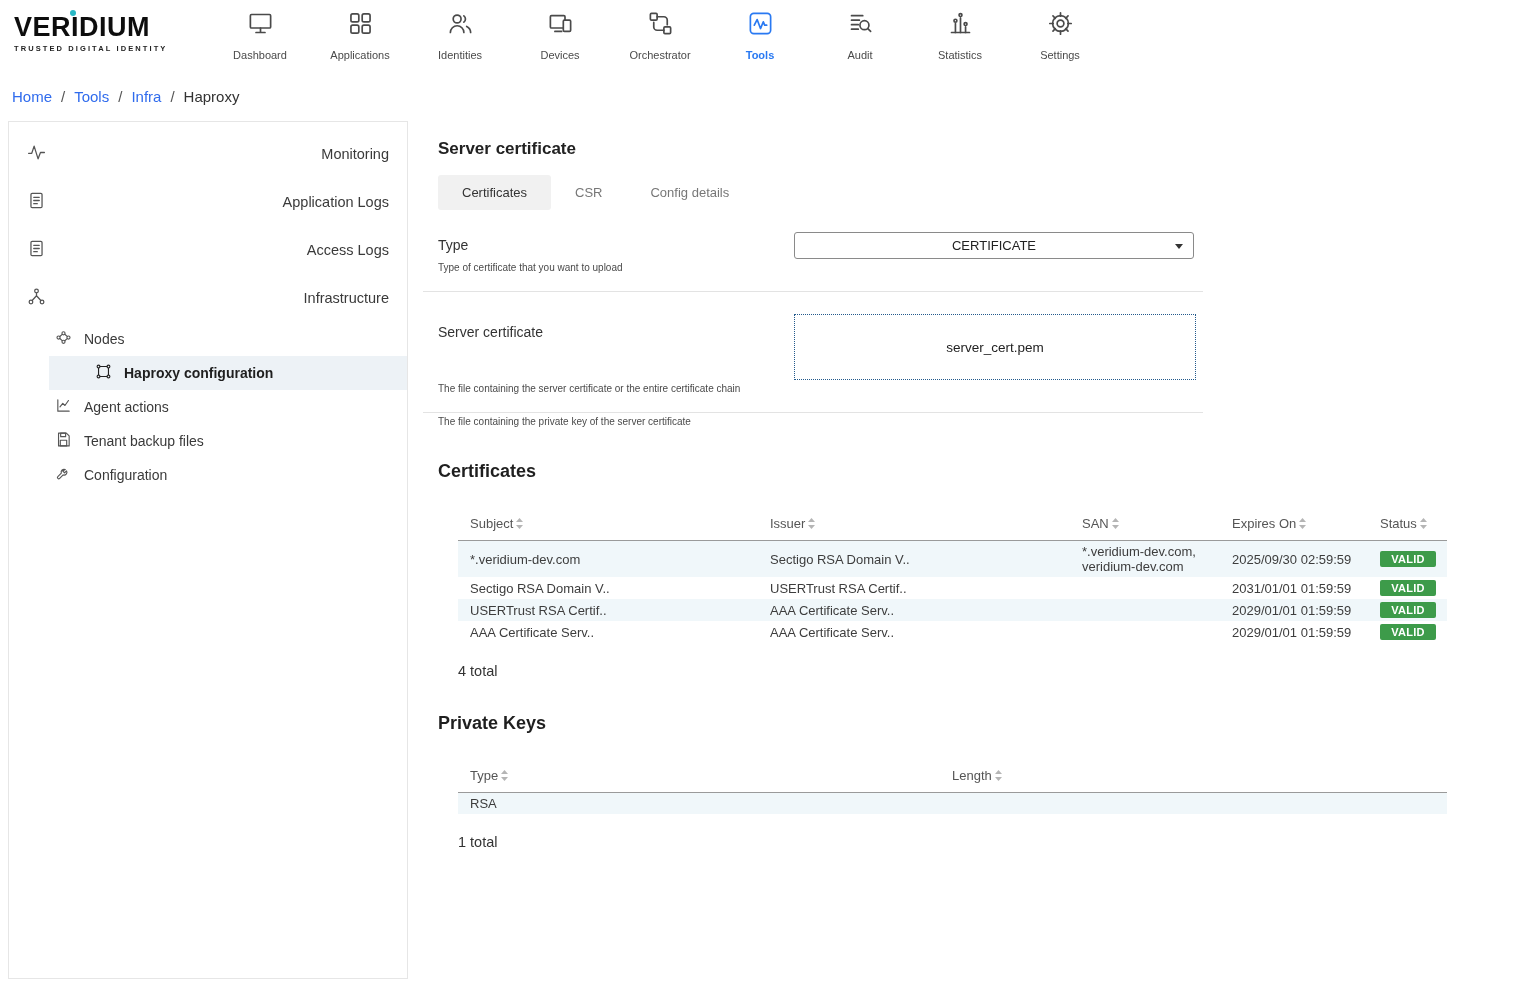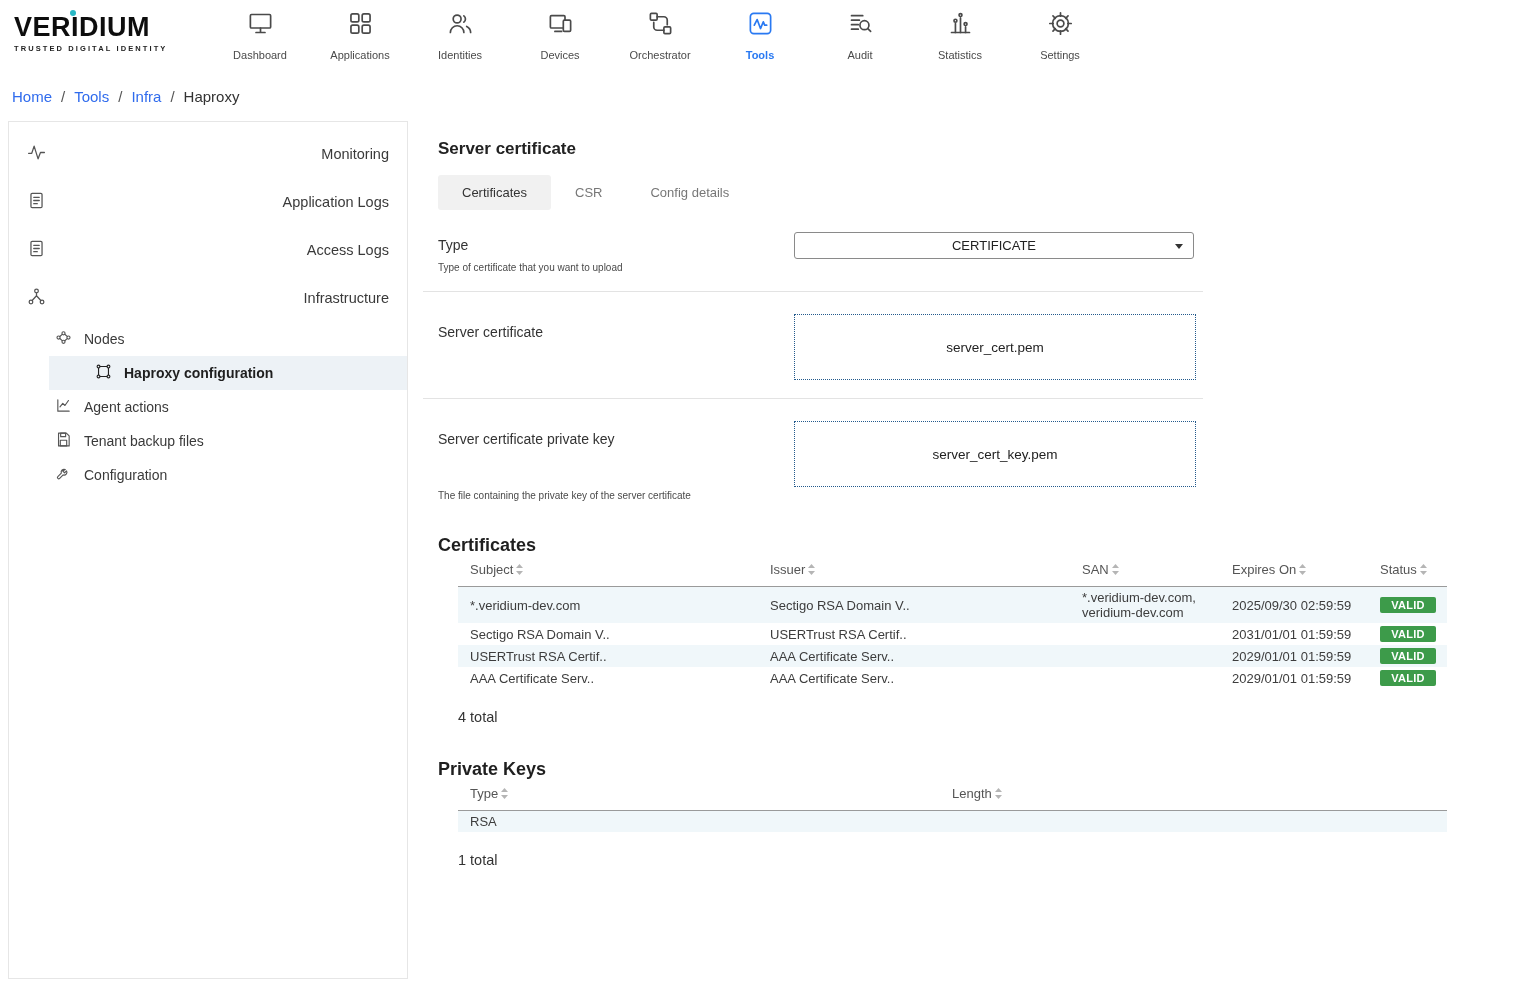--- a/index.html
+++ b/index.html
@@ -68,21 +68,21 @@
   .dropzone {
     width:402px; height:66px; border:1.5px dotted #235a8c;
     display:flex; align-items:center; justify-content:center;
     font-size:13.5px; color:#222; cursor:pointer; background:#fff;
   }
   .help-text { font-size:10px; color:#4a4a4a; margin-top:3px; }
   .form-divider { width:780px; height:1px; background:#e3e3e3; margin-top:18px; }
 
   
   .section-title { font-size:18px; font-weight:700; color:#1f1f1f; margin-top:34px; }
-  table { border-collapse:collapse; table-layout:fixed; margin-left:35px; margin-top:0; width:989px; }
+  table { border-collapse:collapse; table-layout:fixed; margin-left:35px; margin-top:28px; width:989px; }
   th { text-align:left; font-size:13px; font-weight:400; color:#555; padding:6px 8px 8px 0; border-bottom:1px solid #9a9a9a; white-space:nowrap; cursor:pointer; }
   th .sort { margin-left:3px; vertical-align:-1px; }
   td { font-size:13px; color:#3d3d3d; padding:3px 8px 3px 0; vertical-align:middle; }
   tr.stripe { background:#f0f7fa; }
   td.subject-cell { padding-left:12px; }
   th.subject-col { padding-left:12px; }
   .badge {
     display:inline-block; width:56px; text-align:center; padding:2px 0;
     background:#3d9b4a; color:#fff; font-size:11px; font-weight:700; border-radius:2px; letter-spacing:0.3px;
   }
@@ -287,28 +287,23 @@
       </div>
       <div class="help-text indent">Type of certificate that you want to upload</div>
       <div class="form-divider"></div>
 
       <div class="form-row indent">
         <div class="form-label dz">Server certificate</div>
         <div class="dropzone">
           <span>server_cert.pem</span>
         </div>
       </div>
+      <div class="help-text indent">The file containing the server certificate or the entire certificate chain</div>
       <div class="form-divider"></div>
 
-      <div class="form-row indent">
-        <div class="form-label dz">Server certificate private key</div>
-        <div class="dropzone">
-          <span>server_cert_key.pem</span>
-        </div>
-      </div>
       <div class="help-text indent">The file containing the private key of the server certificate</div>
 
       <div class="section-title indent">Certificates</div>
       <table>
         <colgroup>
           <col class="col-subject">
             <col class="col-issuer">
             <col class="col-san">
             <col class="col-expires">
             <col class="col-status">

